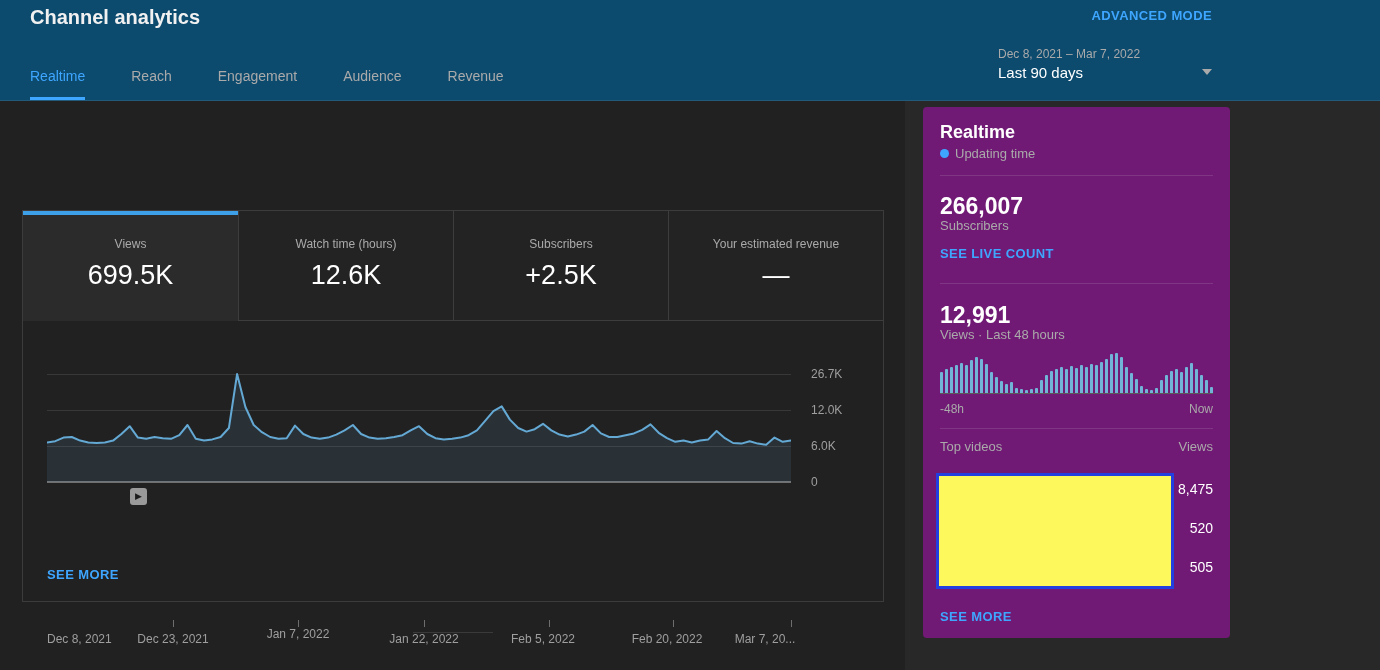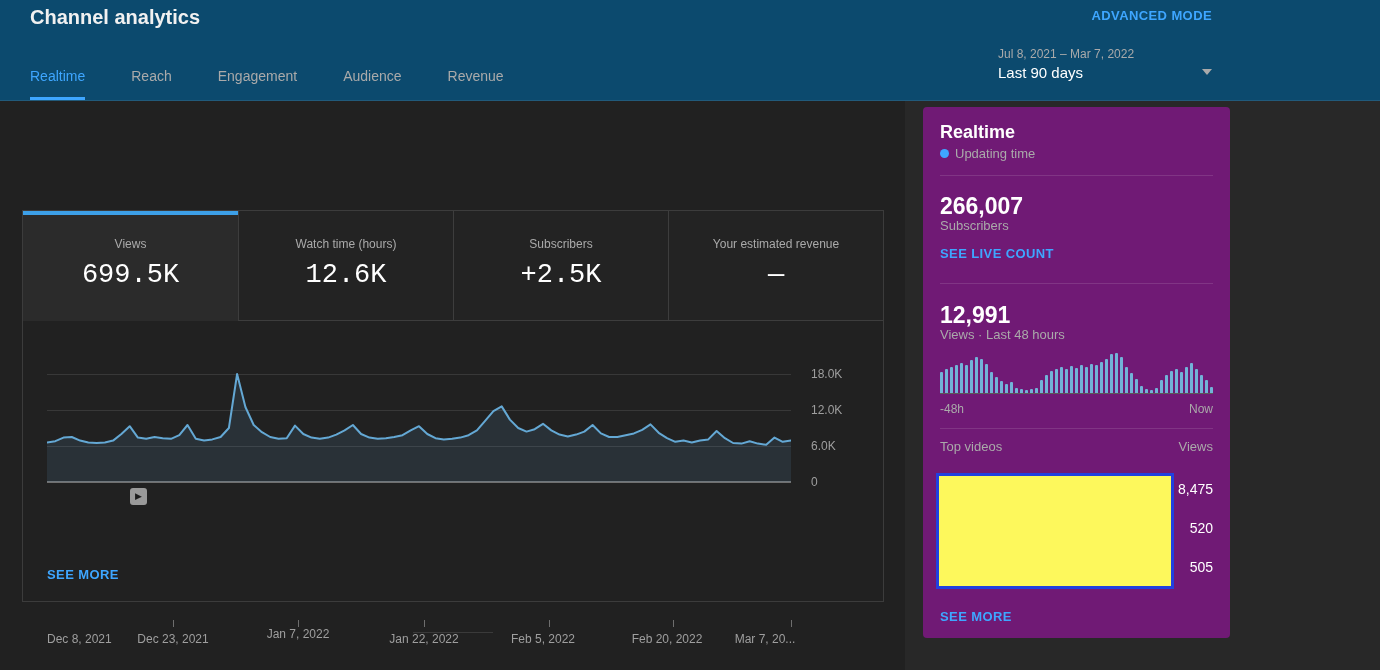--- a/index.html
+++ b/index.html
@@ -31,21 +31,21 @@
   
   .card { position:absolute; left:22px; top:109px; width:862px; height:392px;
     border:1px solid rgba(255,255,255,0.12); }
   .metric-row { display:grid; grid-template-columns:1fr 1fr 1fr 1fr; height:110px; }
   .metric { position:relative; background:#232323; border-left:1px solid rgba(255,255,255,0.12);
     border-bottom:1px solid rgba(255,255,255,0.12); text-align:center; cursor:pointer; padding-top:26px; }
   .metric:first-child { border-left:none; }
   .metric.active { background:#2b2b2b; border-bottom:none; }
   .metric.active .top-strip { position:absolute; left:0; top:0; width:100%; height:4px; background:#3da0e8; }
   .metric-label { font-size:12px; color:#aaaaaa; }
-  .metric-value { font-size:27px; color:#ffffff; margin-top:9px;font-family:Liberation Mono, monospace; }
+  .metric-value { font-size:27px; color:#ffffff; margin-top:9px; }
 
   .chart-zone { position:relative; width:100%; height:281px; }
   .gridline { position:absolute; left:24px; width:744px; height:1px; background:#383838; }
   .axis-line { position:absolute; left:24px; width:744px; height:2px; background:#707070; }
   .ylabel { position:absolute; left:788px; width:50px; font-size:12px; color:#9f9f9f; }
   .line-svg { position:absolute; left:24px; top:0; cursor:crosshair; }
   .tick { position:absolute; width:1px; height:7px; background:#6e6e6e; }
   .xlabel { position:absolute; font-size:12px; color:#9f9f9f; white-space:nowrap; }
   .play-marker { position:absolute; left:107px; top:167px; width:17px; height:17px; background:#9a9a9a;
     border-radius:3px; color:#1c1c1c; font-size:9px; line-height:17px; text-align:center; cursor:pointer; }
@@ -81,21 +81,21 @@
   <div class="page-title">Channel analytics</div>
   <div class="advanced-mode">ADVANCED MODE</div>
   <div class="tabs">
     <div class="tab active">Realtime</div>
     <div class="tab">Reach</div>
     <div class="tab">Engagement</div>
     <div class="tab">Audience</div>
     <div class="tab">Revenue</div>
   </div>
   <div class="date-picker">
-    <div class="date-range">Jul 8, 2021 – Mar 7, 2022</div>
+    <div class="date-range">Dec 8, 2021 – Mar 7, 2022</div>
     <div class="date-preset">Last 90 days</div>
     <div class="caret"></div>
   </div>
 </div>
 
 <div class="main">
 
   <div class="card">
 
     <div class="metric-row">
@@ -117,21 +117,21 @@
         <div class="metric-value">—</div>
       </div>
     </div>
 
     <div class="chart-zone">
       <div class="gridline" style="top:53px"></div>
       <div class="gridline" style="top:89px"></div>
       <div class="gridline" style="top:125px"></div>
       <div class="axis-line" style="top:160px"></div>
 
-      <div class="ylabel" style="top:46px">18.0K</div>
+      <div class="ylabel" style="top:46px">26.7K</div>
       <div class="ylabel" style="top:82px">12.0K</div>
       <div class="ylabel" style="top:118px">6.0K</div>
       <div class="ylabel" style="top:154px">0</div>
 
       <svg class="line-svg" width="744" height="163">
         <polygon fill="rgba(100,168,212,0.12)" points="0.0,121.4 8.3,120.2 16.5,116.6 24.8,116.0 33.1,119.6 41.3,121.4 49.6,122.0 57.9,121.4 66.1,119.6 74.4,113.0 82.7,105.2 90.9,116.6 99.2,117.8 107.5,116.0 115.7,117.2 124.0,117.8 132.3,114.2 140.5,104.0 148.8,117.8 157.1,119.6 165.3,118.4 173.6,116.0 181.9,107.0 190.1,53.0 198.4,86.0 206.7,104.0 214.9,111.2 223.2,116.0 231.5,117.8 239.7,117.2 248.0,104.6 256.3,113.0 264.5,116.6 272.8,117.8 281.1,116.6 289.3,113.6 297.6,109.4 305.9,104.0 314.1,113.0 322.4,116.6 330.7,117.8 338.9,117.2 347.2,116.0 355.5,114.2 363.7,109.4 372.0,105.2 380.3,113.0 388.5,117.2 396.8,118.4 405.1,117.8 413.3,116.6 421.6,114.2 429.9,109.4 438.1,99.8 446.4,90.2 454.7,85.4 462.9,98.6 471.2,107.0 479.5,110.6 487.7,108.2 496.0,102.8 504.3,109.4 512.5,113.6 520.8,115.4 529.1,113.6 537.3,110.6 545.6,104.0 553.9,112.4 562.1,116.0 570.4,116.0 578.7,114.2 586.9,112.4 595.2,108.8 603.5,103.4 611.7,111.8 620.0,117.2 628.3,120.8 636.5,119.6 644.8,121.4 653.1,119.6 661.3,118.4 669.6,110.0 677.9,117.2 686.1,122.0 694.4,122.6 702.7,120.2 710.9,122.6 719.2,123.8 727.5,116.6 735.7,120.8 744.0,119.6 744,161 0,161"></polygon>
         <polyline fill="none" stroke="#64a8d4" stroke-width="2" stroke-linejoin="round" stroke-linecap="round" points="0.0,121.4 8.3,120.2 16.5,116.6 24.8,116.0 33.1,119.6 41.3,121.4 49.6,122.0 57.9,121.4 66.1,119.6 74.4,113.0 82.7,105.2 90.9,116.6 99.2,117.8 107.5,116.0 115.7,117.2 124.0,117.8 132.3,114.2 140.5,104.0 148.8,117.8 157.1,119.6 165.3,118.4 173.6,116.0 181.9,107.0 190.1,53.0 198.4,86.0 206.7,104.0 214.9,111.2 223.2,116.0 231.5,117.8 239.7,117.2 248.0,104.6 256.3,113.0 264.5,116.6 272.8,117.8 281.1,116.6 289.3,113.6 297.6,109.4 305.9,104.0 314.1,113.0 322.4,116.6 330.7,117.8 338.9,117.2 347.2,116.0 355.5,114.2 363.7,109.4 372.0,105.2 380.3,113.0 388.5,117.2 396.8,118.4 405.1,117.8 413.3,116.6 421.6,114.2 429.9,109.4 438.1,99.8 446.4,90.2 454.7,85.4 462.9,98.6 471.2,107.0 479.5,110.6 487.7,108.2 496.0,102.8 504.3,109.4 512.5,113.6 520.8,115.4 529.1,113.6 537.3,110.6 545.6,104.0 553.9,112.4 562.1,116.0 570.4,116.0 578.7,114.2 586.9,112.4 595.2,108.8 603.5,103.4 611.7,111.8 620.0,117.2 628.3,120.8 636.5,119.6 644.8,121.4 653.1,119.6 661.3,118.4 669.6,110.0 677.9,117.2 686.1,122.0 694.4,122.6 702.7,120.2 710.9,122.6 719.2,123.8 727.5,116.6 735.7,120.8 744.0,119.6"></polyline>
       </svg>
 
       <div class="play-marker">▶</div>

